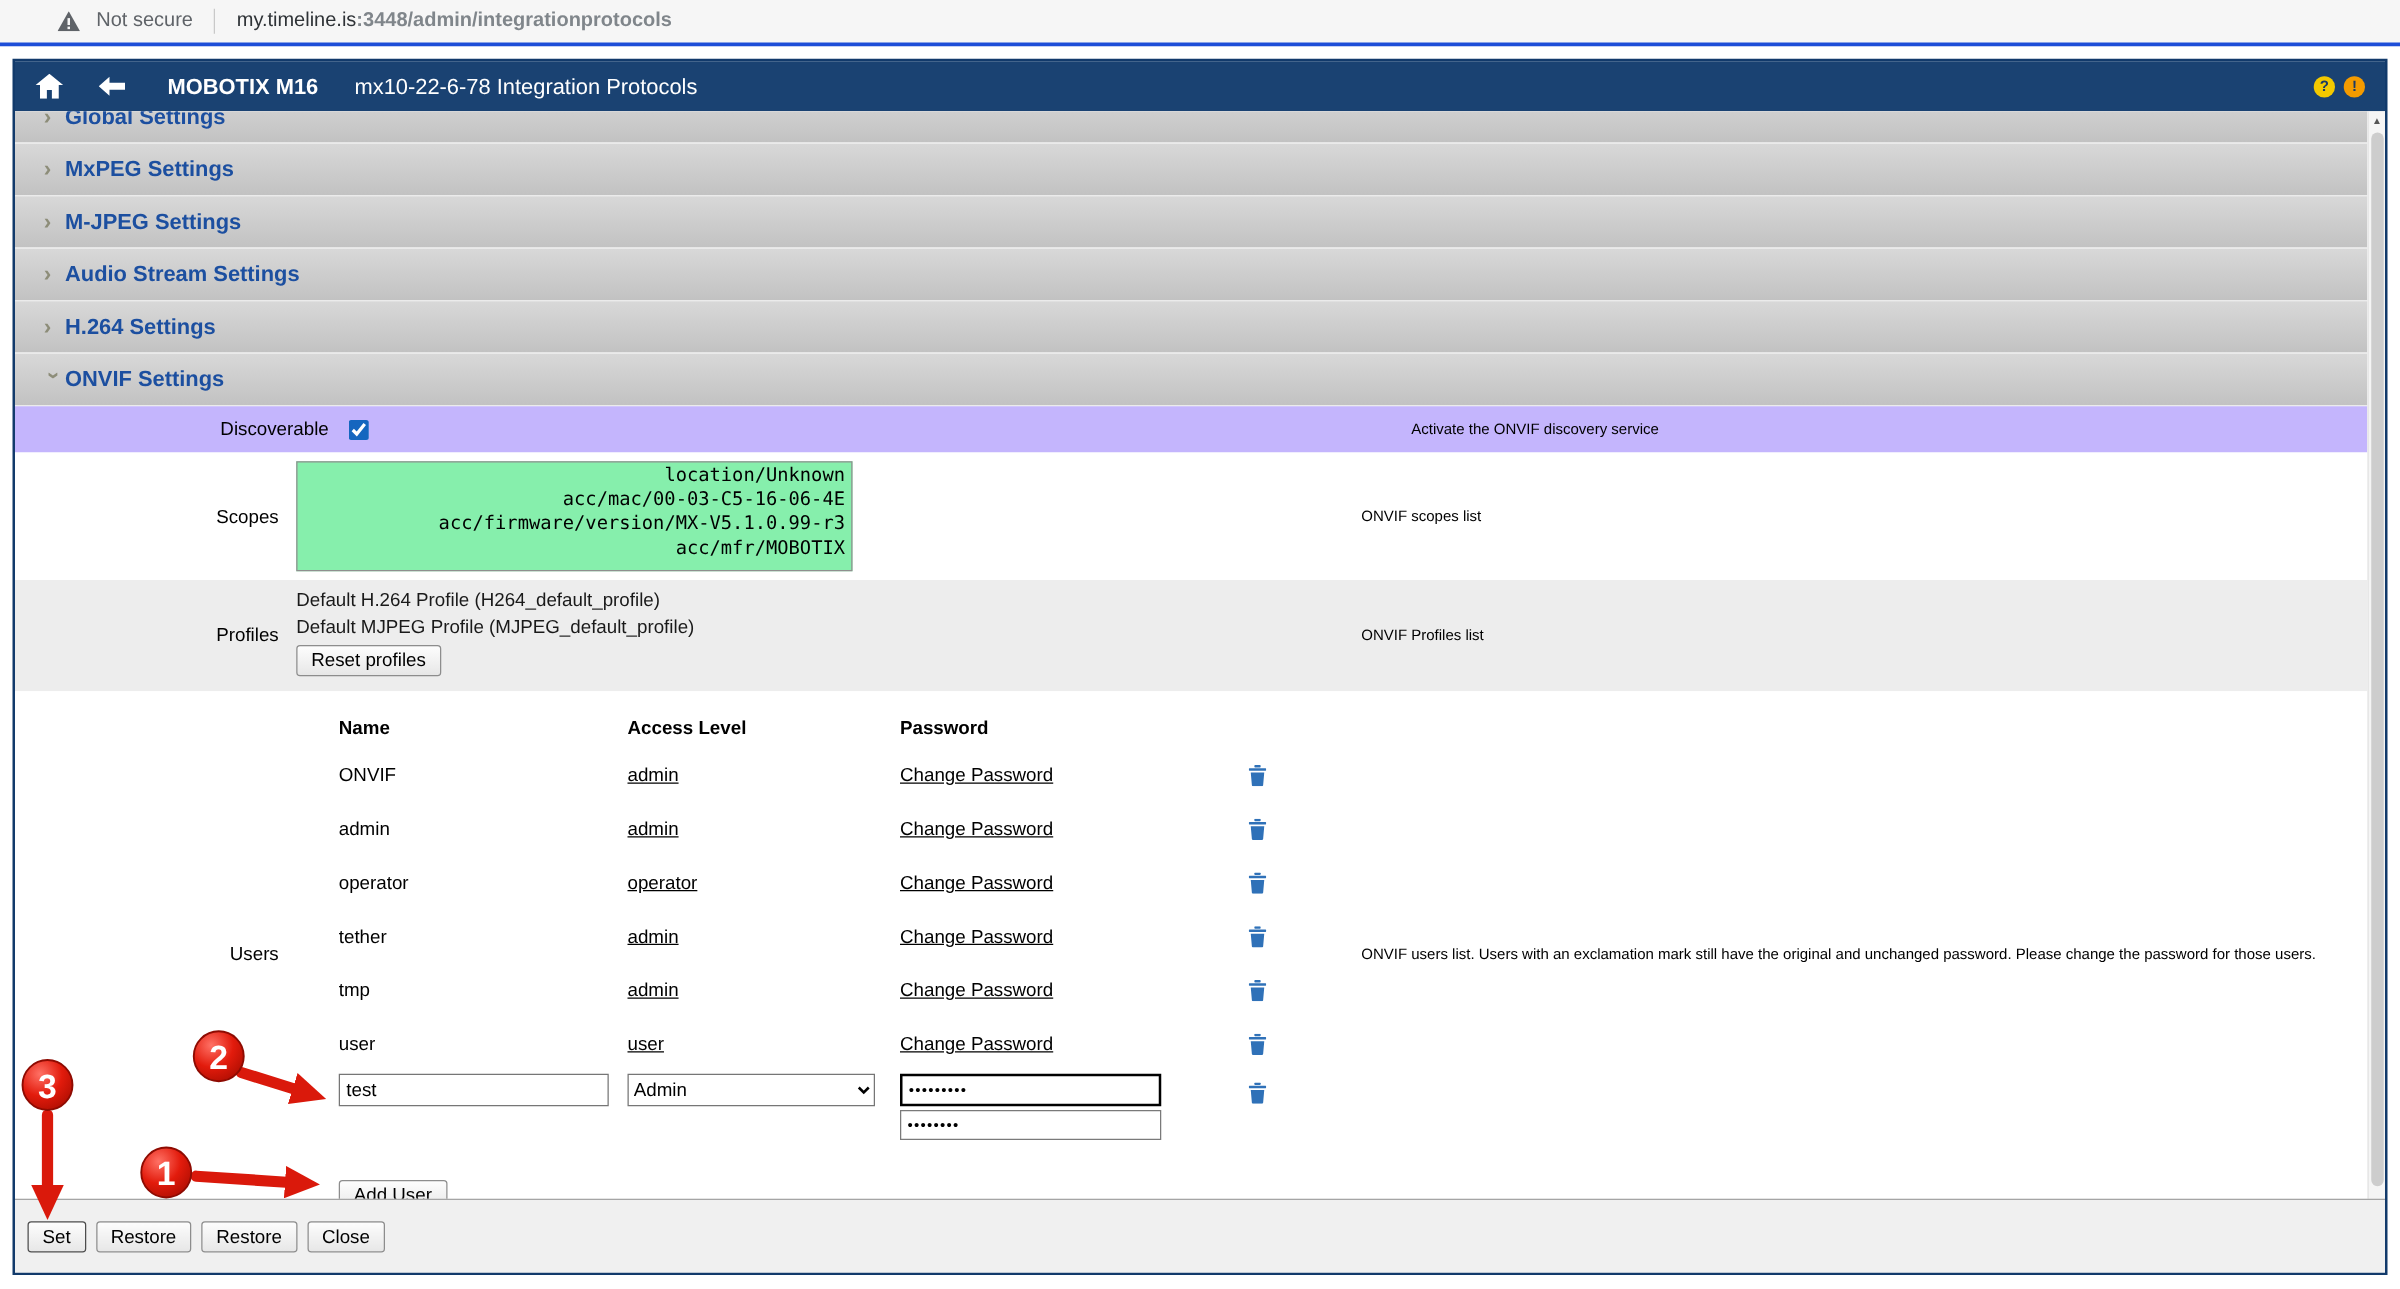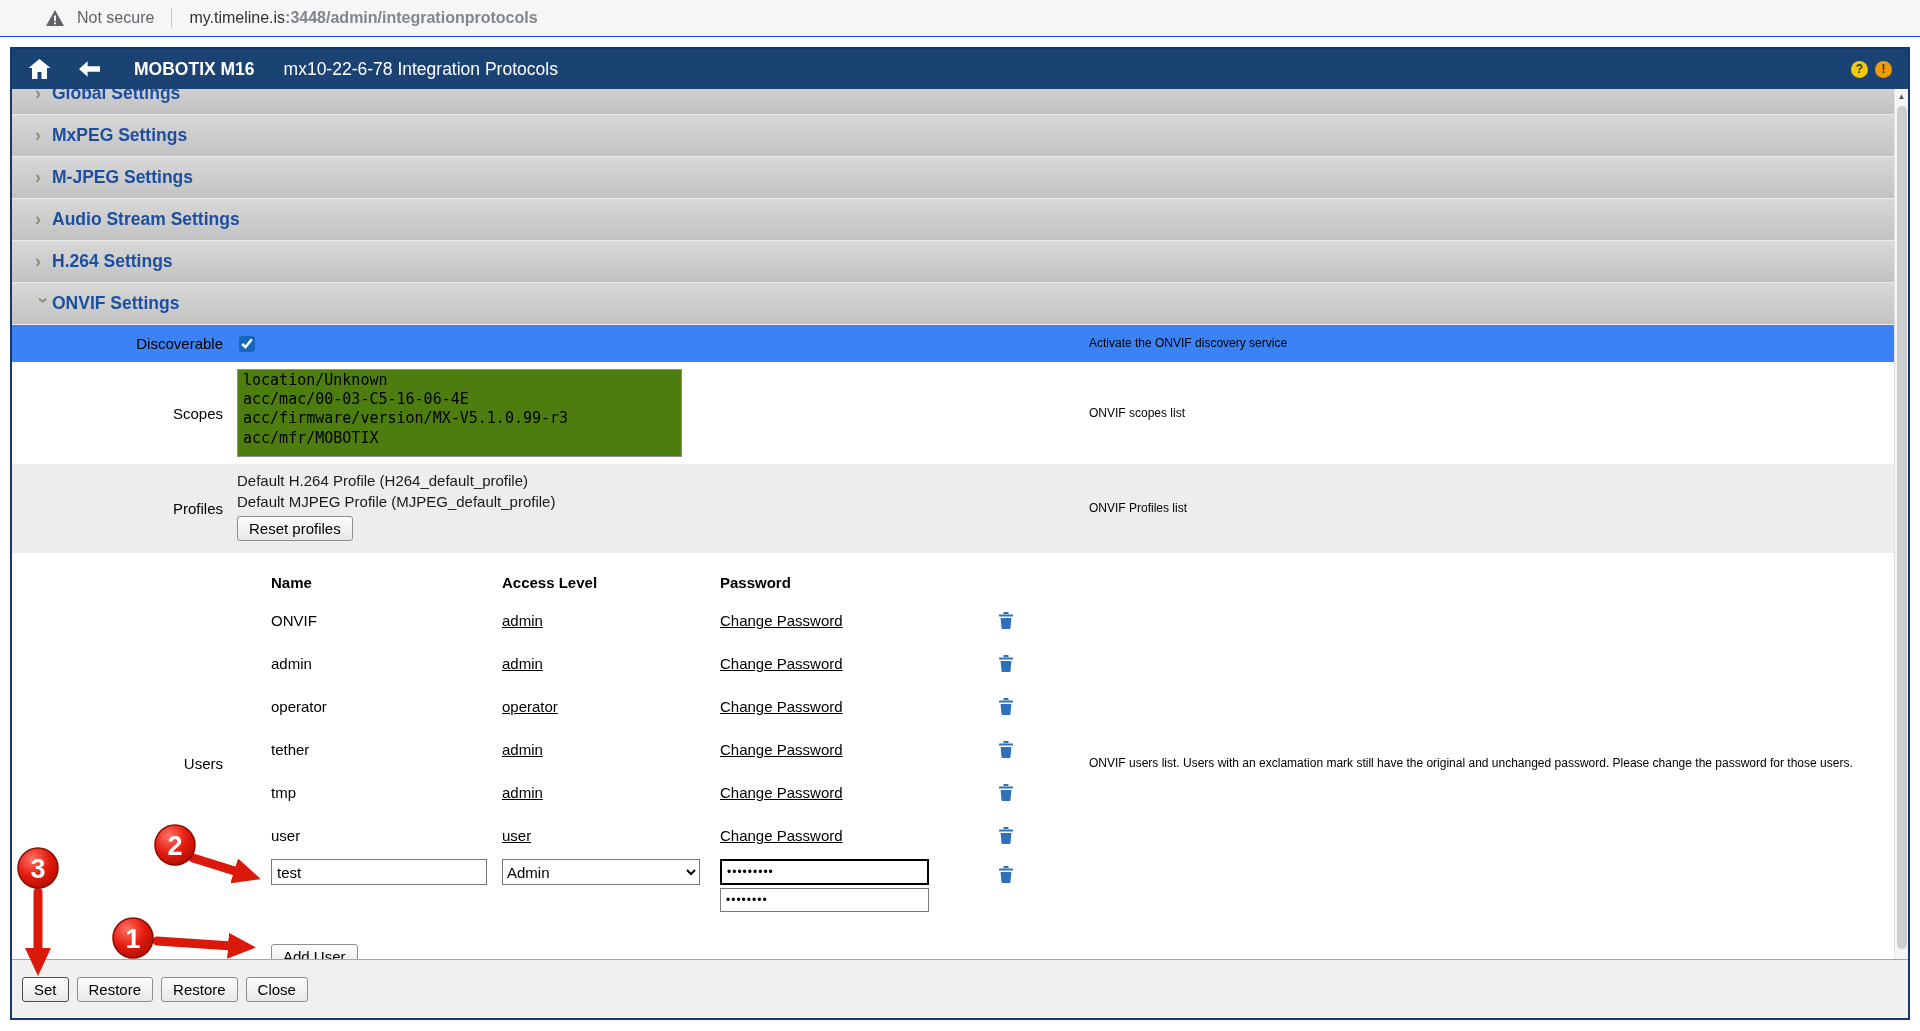--- a/index.html
+++ b/index.html
@@ -1,21 +1,21 @@
 <!DOCTYPE html>
 <html><head>
 <meta charset="utf-8">
 <style>
   * { margin:0; padding:0; box-sizing:border-box; }
   html,body { width:1920px; height:1031px; background:#fff; overflow:hidden;
               font-family:"Liberation Sans", sans-serif; position:relative; }
 
   
   .addressbar { position:absolute; top:0; left:0; width:1920px; height:37px;
-    background:#f6f6f6; border-bottom:1px solid #1d4ed8;
+    background:#f6f6f6; border-bottom:3px solid #1d4ed8;
     display:flex; align-items:center; padding-left:46px; font-size:16px; color:#5f6368; }
   .warn-svg { margin-right:13px; display:block; }
   .ab-divider { width:1px; height:20px; background:#c9c9c9; margin:0 17px; }
   .url-host { color:#2f3337; }
   .url-path { color:#80868b;font-weight:bold; }
 
   
   .page { position:absolute; top:47px; left:10px; width:1900px; height:973px;
     border:2px solid #123a6b; background:#fff; }
 
@@ -37,30 +37,30 @@
   .section { height:42px; background:linear-gradient(to bottom,#d8d8d8,#c2c2c2);
     border-bottom:1px solid #ebebeb; display:flex; align-items:center; padding-left:23px; cursor:pointer; }
   .chev { color:#8d8d79; font-size:18px; font-weight:bold; width:16px; display:inline-block; }
   .chev.open { transform:rotate(90deg); transform-origin:45% 55%; }
   .section-label { color:#1c4fa0; font-weight:bold; font-size:17.5px; margin-left:1px; }
 
   .row { display:grid; grid-template-columns:225px 820px 1fr; }
   .c-label { display:flex; align-items:center; justify-content:flex-end; padding-right:14px; font-size:15px; color:#000; }
   .c-help  { display:flex; align-items:center; font-size:12px; color:#000; padding-right:28px; line-height:1.4;margin-left:32px; }
 
-  .row-discoverable { height:37px; background:#3b82f6; }
+  .row-discoverable { height:37px; background:#c4b5fd;padding-left:40px; }
   .row-scopes      { height:102px; background:#fff; }
   .row-profiles    { height:89px; background:#ededed; }
   .row-users       { height:420px; background:#fff; }
 
   .onvif-check { width:16px; height:16px; margin-left:2px; accent-color:#1566bf; cursor:pointer; }
 
   .scopes-area { width:445px; height:88px; resize:none; overflow-y:scroll;
     font-family:"DejaVu Sans Mono", monospace; font-size:15px; line-height:1.28;
-    border:1px solid #8f8f8f; padding:1px 5px; background:#4d7c0f; }
+    border:1px solid #8f8f8f; padding:1px 5px; background:#86efac;text-align:right; }
 
   .profiles-ctl { padding-top:7px; font-size:15px; line-height:1.38; color:#1a1a1a; }
 
   .btn { display:inline-block; font-size:15px; font-family:"Liberation Sans",sans-serif;
     padding:3px 11px; border:1px solid #8d8d8d; border-radius:3px;
     background:linear-gradient(to bottom,#fdfdfd,#e7e7e7); cursor:pointer; color:#000; }
   .btn-reset { margin-top:4px; }
 
   
   .users-main { padding-top:12px; }

